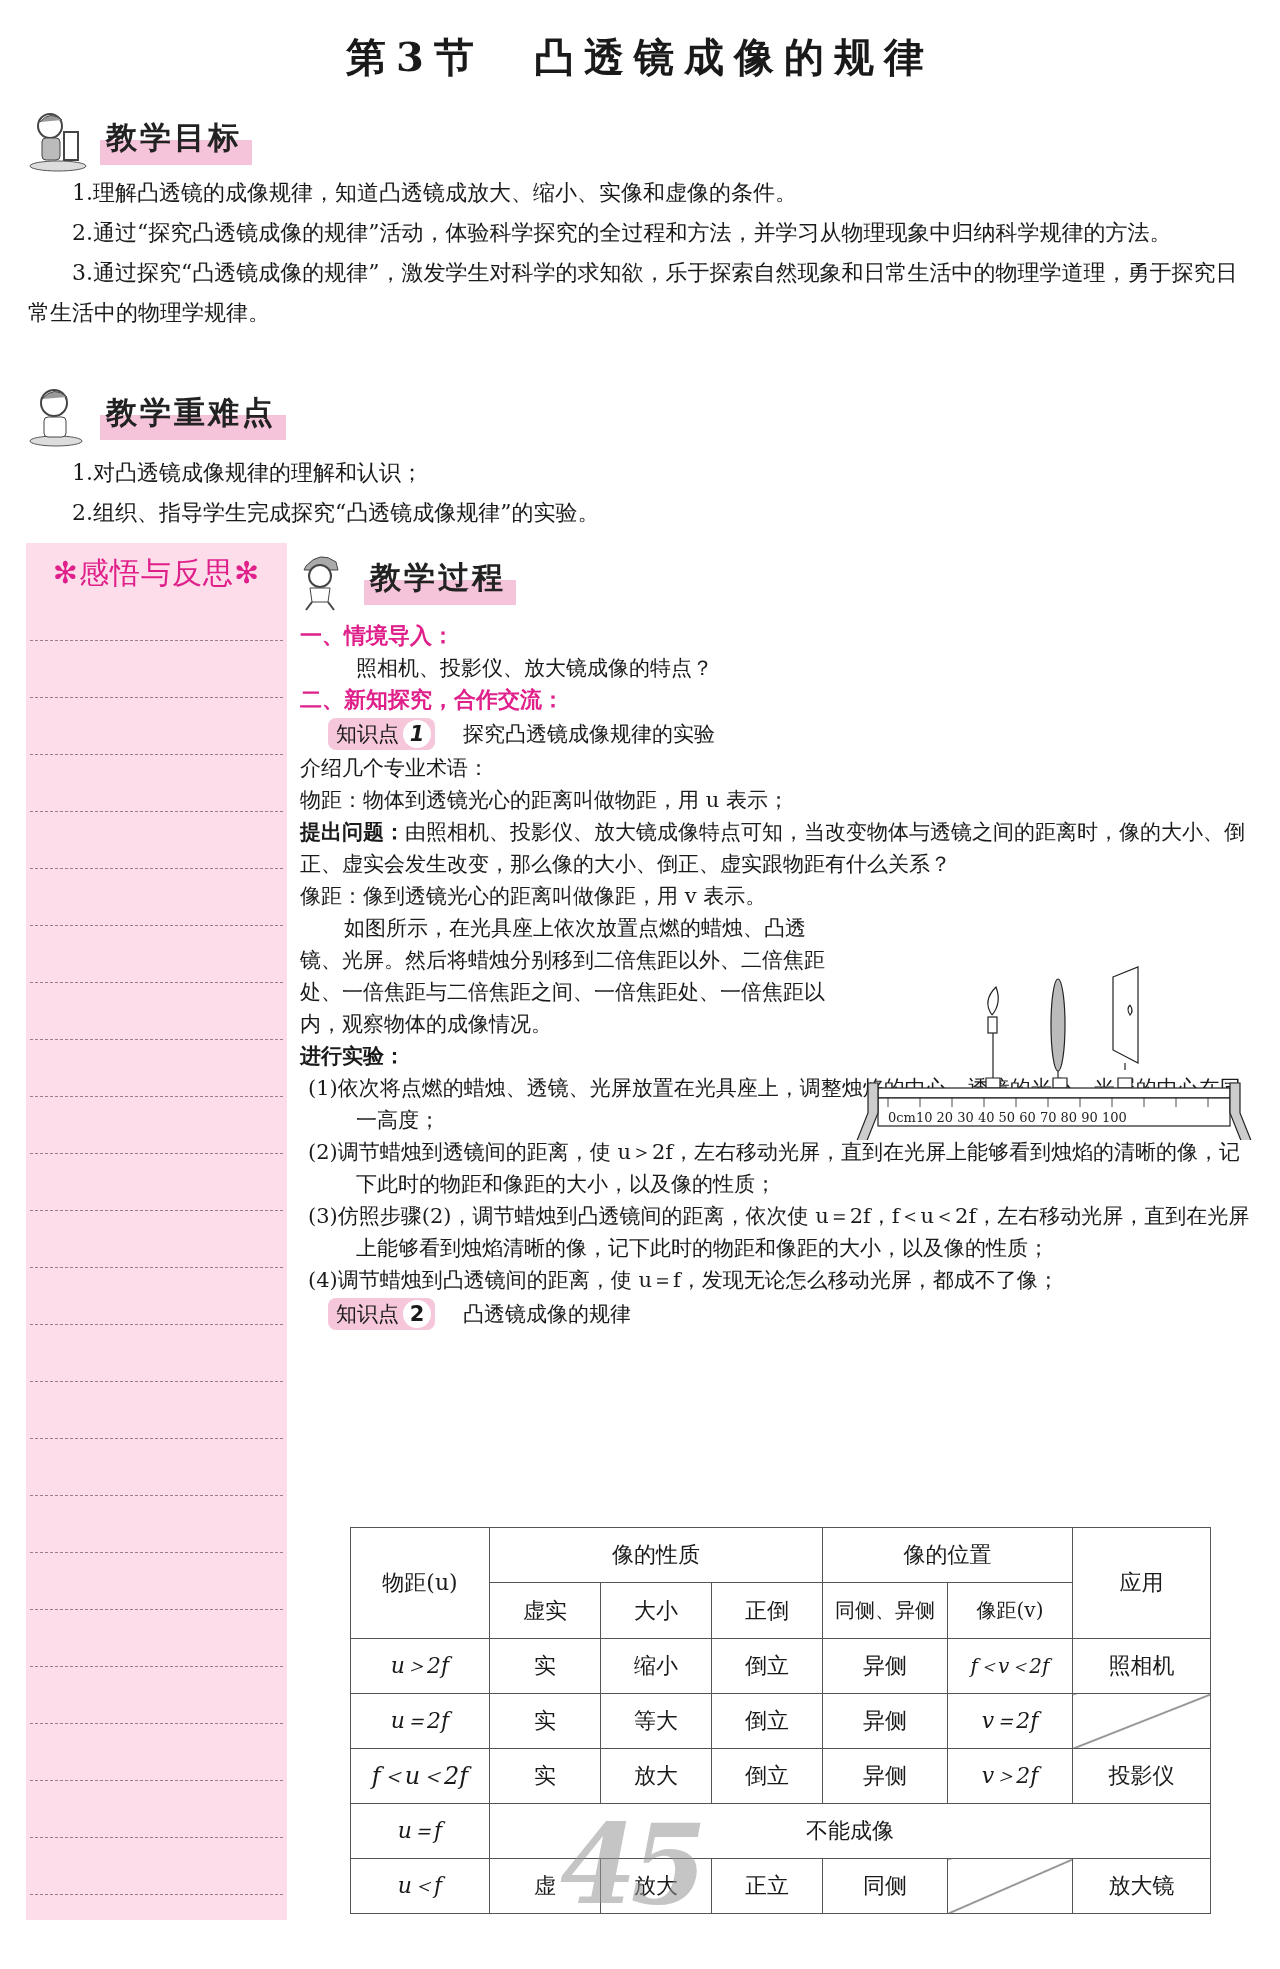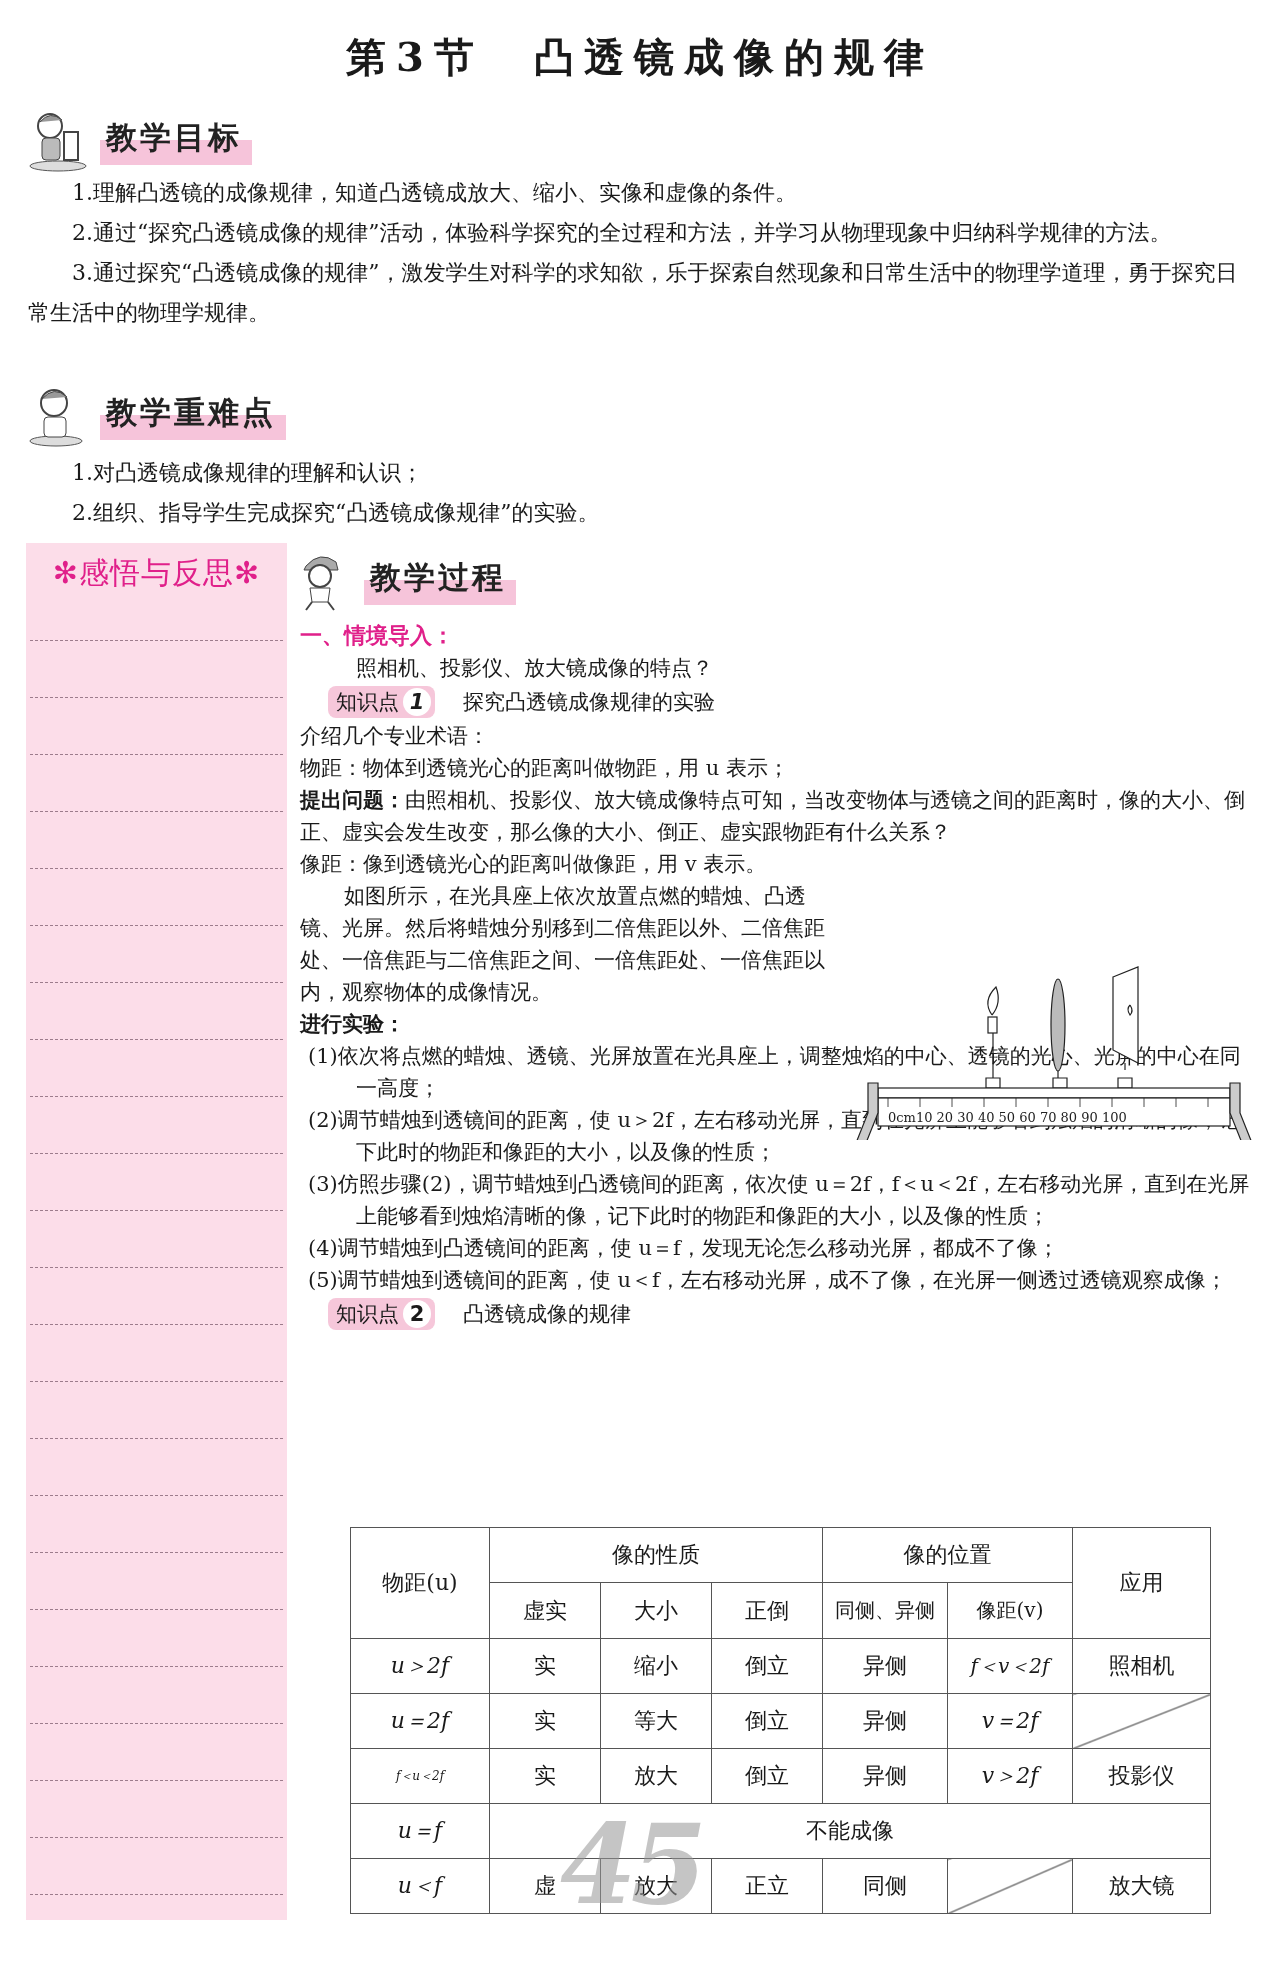--- a/index.html
+++ b/index.html
@@ -111,38 +111,38 @@
     <path d="M20 52 L14 60 M36 52 L42 60" stroke="#444" stroke-width="2"></path>
   </svg>
   <div class="band">
       <span>教学过程</span>
     </div>
 </div>
 
 <div class="abs" style="left:300px; top:620px; width:955px;">
   <div class="pink-h">一、情境导入：</div>
   <div class="txt" style="padding-left:56px;">照相机、投影仪、放大镜成像的特点？</div>
+  <div class="pink-h">二、新知探究，合作交流：</div>
   <div style="height:36px; display:flex; align-items:center;">
     <span class="kp">
       <span>知识点</span>
       <span class="num">1</span>
     </span>
     <span class="kp-title">探究凸透镜成像规律的实验</span>
   </div>
   <div class="txt">介绍几个专业术语：</div>
   <div class="txt">物距：物体到透镜光心的距离叫做物距，用 u 表示；</div>
   <div class="txt"><span class="bold">提出问题：</span><span>由照相机、投影仪、放大镜成像特点可知，当改变物体与透镜之间的距离时，像的大小、倒正、虚实会发生改变，那么像的大小、倒正、虚实跟物距有什么关系？</span></div>
   <div class="txt">像距：像到透镜光心的距离叫做像距，用 v 表示。</div>
   <div class="txt indent" style="width:525px;">如图所示，在光具座上依次放置点燃的蜡烛、凸透镜、光屏。然后将蜡烛分别移到二倍焦距以外、二倍焦距处、一倍焦距与二倍焦距之间、一倍焦距处、一倍焦距以内，观察物体的成像情况。</div>
   <div class="txt bold">进行实验：</div>
   <div class="txt step">(1)依次将点燃的蜡烛、透镜、光屏放置在光具座上，调整烛焰的中心、透镜的光心、光屏的中心在同一高度；</div>
   <div class="txt step">(2)调节蜡烛到透镜间的距离，使 u＞2f，左右移动光屏，直到在光屏上能够看到烛焰的清晰的像，记下此时的物距和像距的大小，以及像的性质；</div>
   <div class="txt step">(3)仿照步骤(2)，调节蜡烛到凸透镜间的距离，依次使 u＝2f，f＜u＜2f，左右移动光屏，直到在光屏上能够看到烛焰清晰的像，记下此时的物距和像距的大小，以及像的性质；</div>
   <div class="txt step">(4)调节蜡烛到凸透镜间的距离，使 u＝f，发现无论怎么移动光屏，都成不了像；</div>
-  <div class="txt step">(5)调节蜡烛到透镜间的距离，使 u＜f，左右移动光屏，成不了像，在光屏一侧透过透镜观察成像；</div>
   <div style="height:36px; display:flex; align-items:center;">
     <span class="kp">
       <span>知识点</span>
       <span class="num" style="font-style:normal">2</span>
     </span>
     <span class="kp-title">凸透镜成像的规律</span>
   </div>
 </div>
 
 <svg class="abs" style="left:848px; top:955px;" width="410" height="185" viewBox="0 0 410 185">
@@ -210,21 +210,21 @@
   <tr style="height:55px">
     <td class="math">u＝2f</td>
     <td>实</td>
     <td>等大</td>
     <td>倒立</td>
     <td>异侧</td>
     <td class="math">v＝2f</td>
     <td class="diag-rev"></td>
   </tr>
   <tr style="height:55px">
-    <td class="math" style="font-size:12px">f＜u＜2f</td>
+    <td class="math" style="font-size:24px">f＜u＜2f</td>
     <td>实</td>
     <td>放大</td>
     <td>倒立</td>
     <td>异侧</td>
     <td class="math">v＞2f</td>
     <td>投影仪</td>
   </tr>
   <tr style="height:55px">
     <td class="math">u＝f</td>
     <td colspan="6">不能成像</td>

